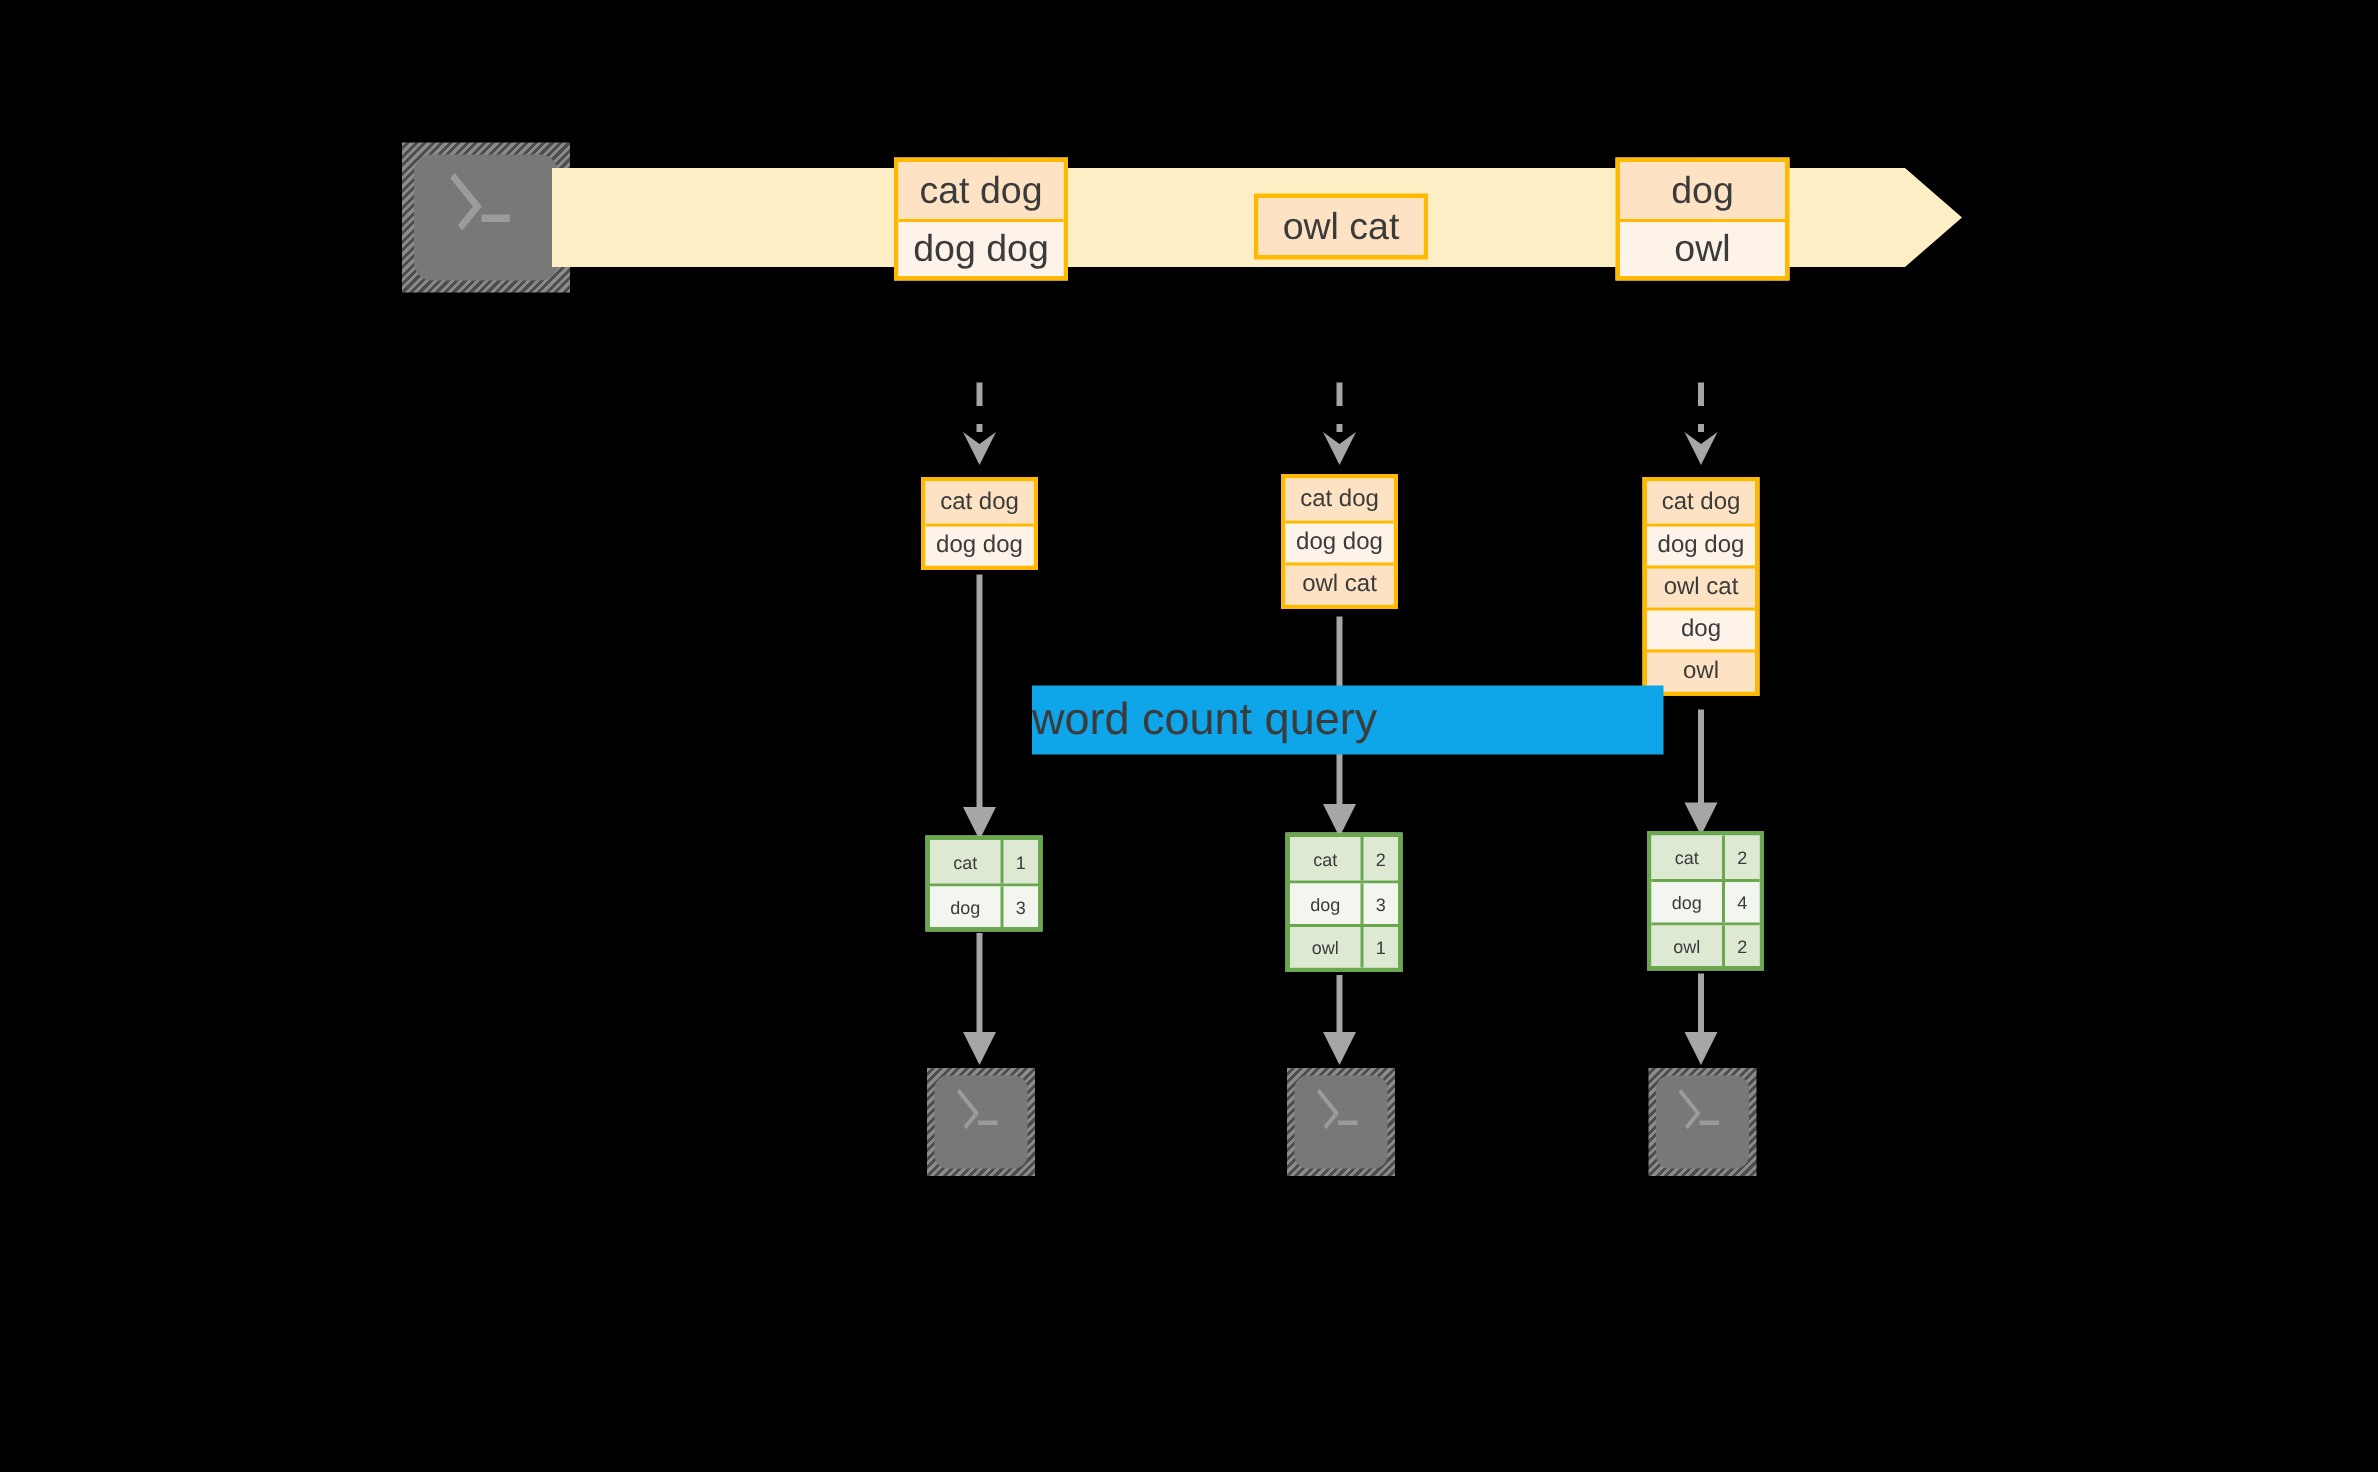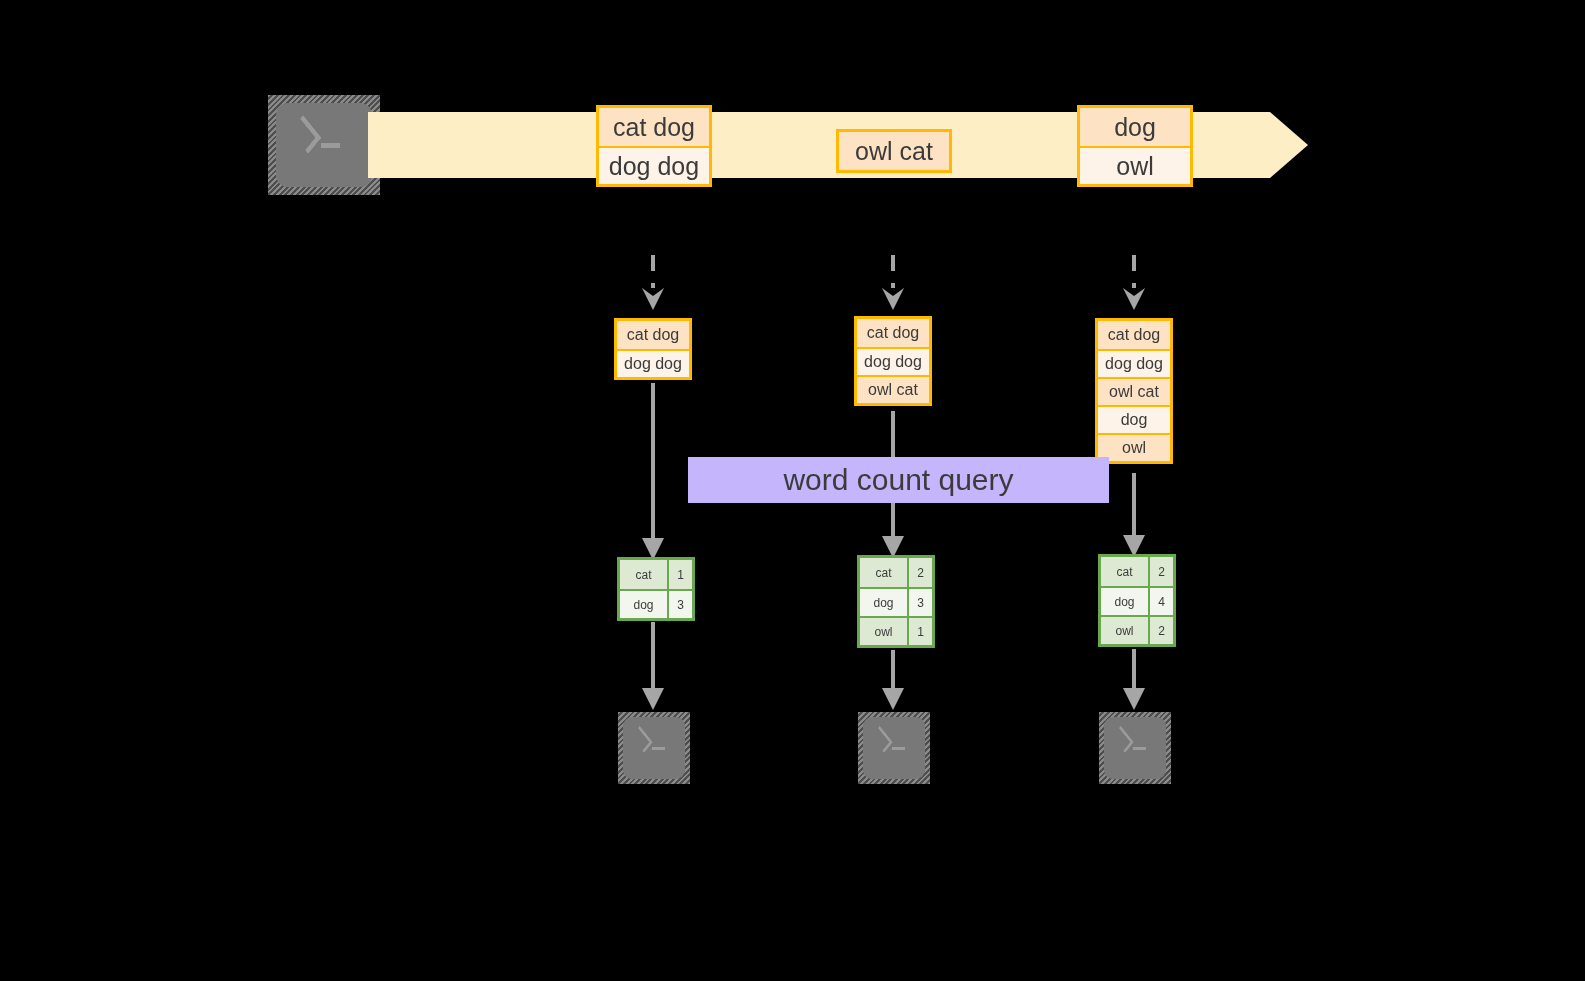--- a/index.html
+++ b/index.html
@@ -141,24 +141,24 @@
     left: -11px; top: -22px;
     width: 0; height: 0;
     border-left: 11px solid transparent;
     border-right: 11px solid transparent;
     border-top: 8px solid #000;
   }
 
   
   .banner {
     position: absolute;
-    background: #c4b5fd;
+    background: #0ea5e9;
     display: flex;
     align-items: center;
-    justify-content: center;
+    justify-content: flex-start;
     z-index: 20;
   }
   .banner span {
     font-size: 30px;
     color: #3b3b3b;
     white-space: nowrap;
   }
 </style>
 </head>
 <body>

